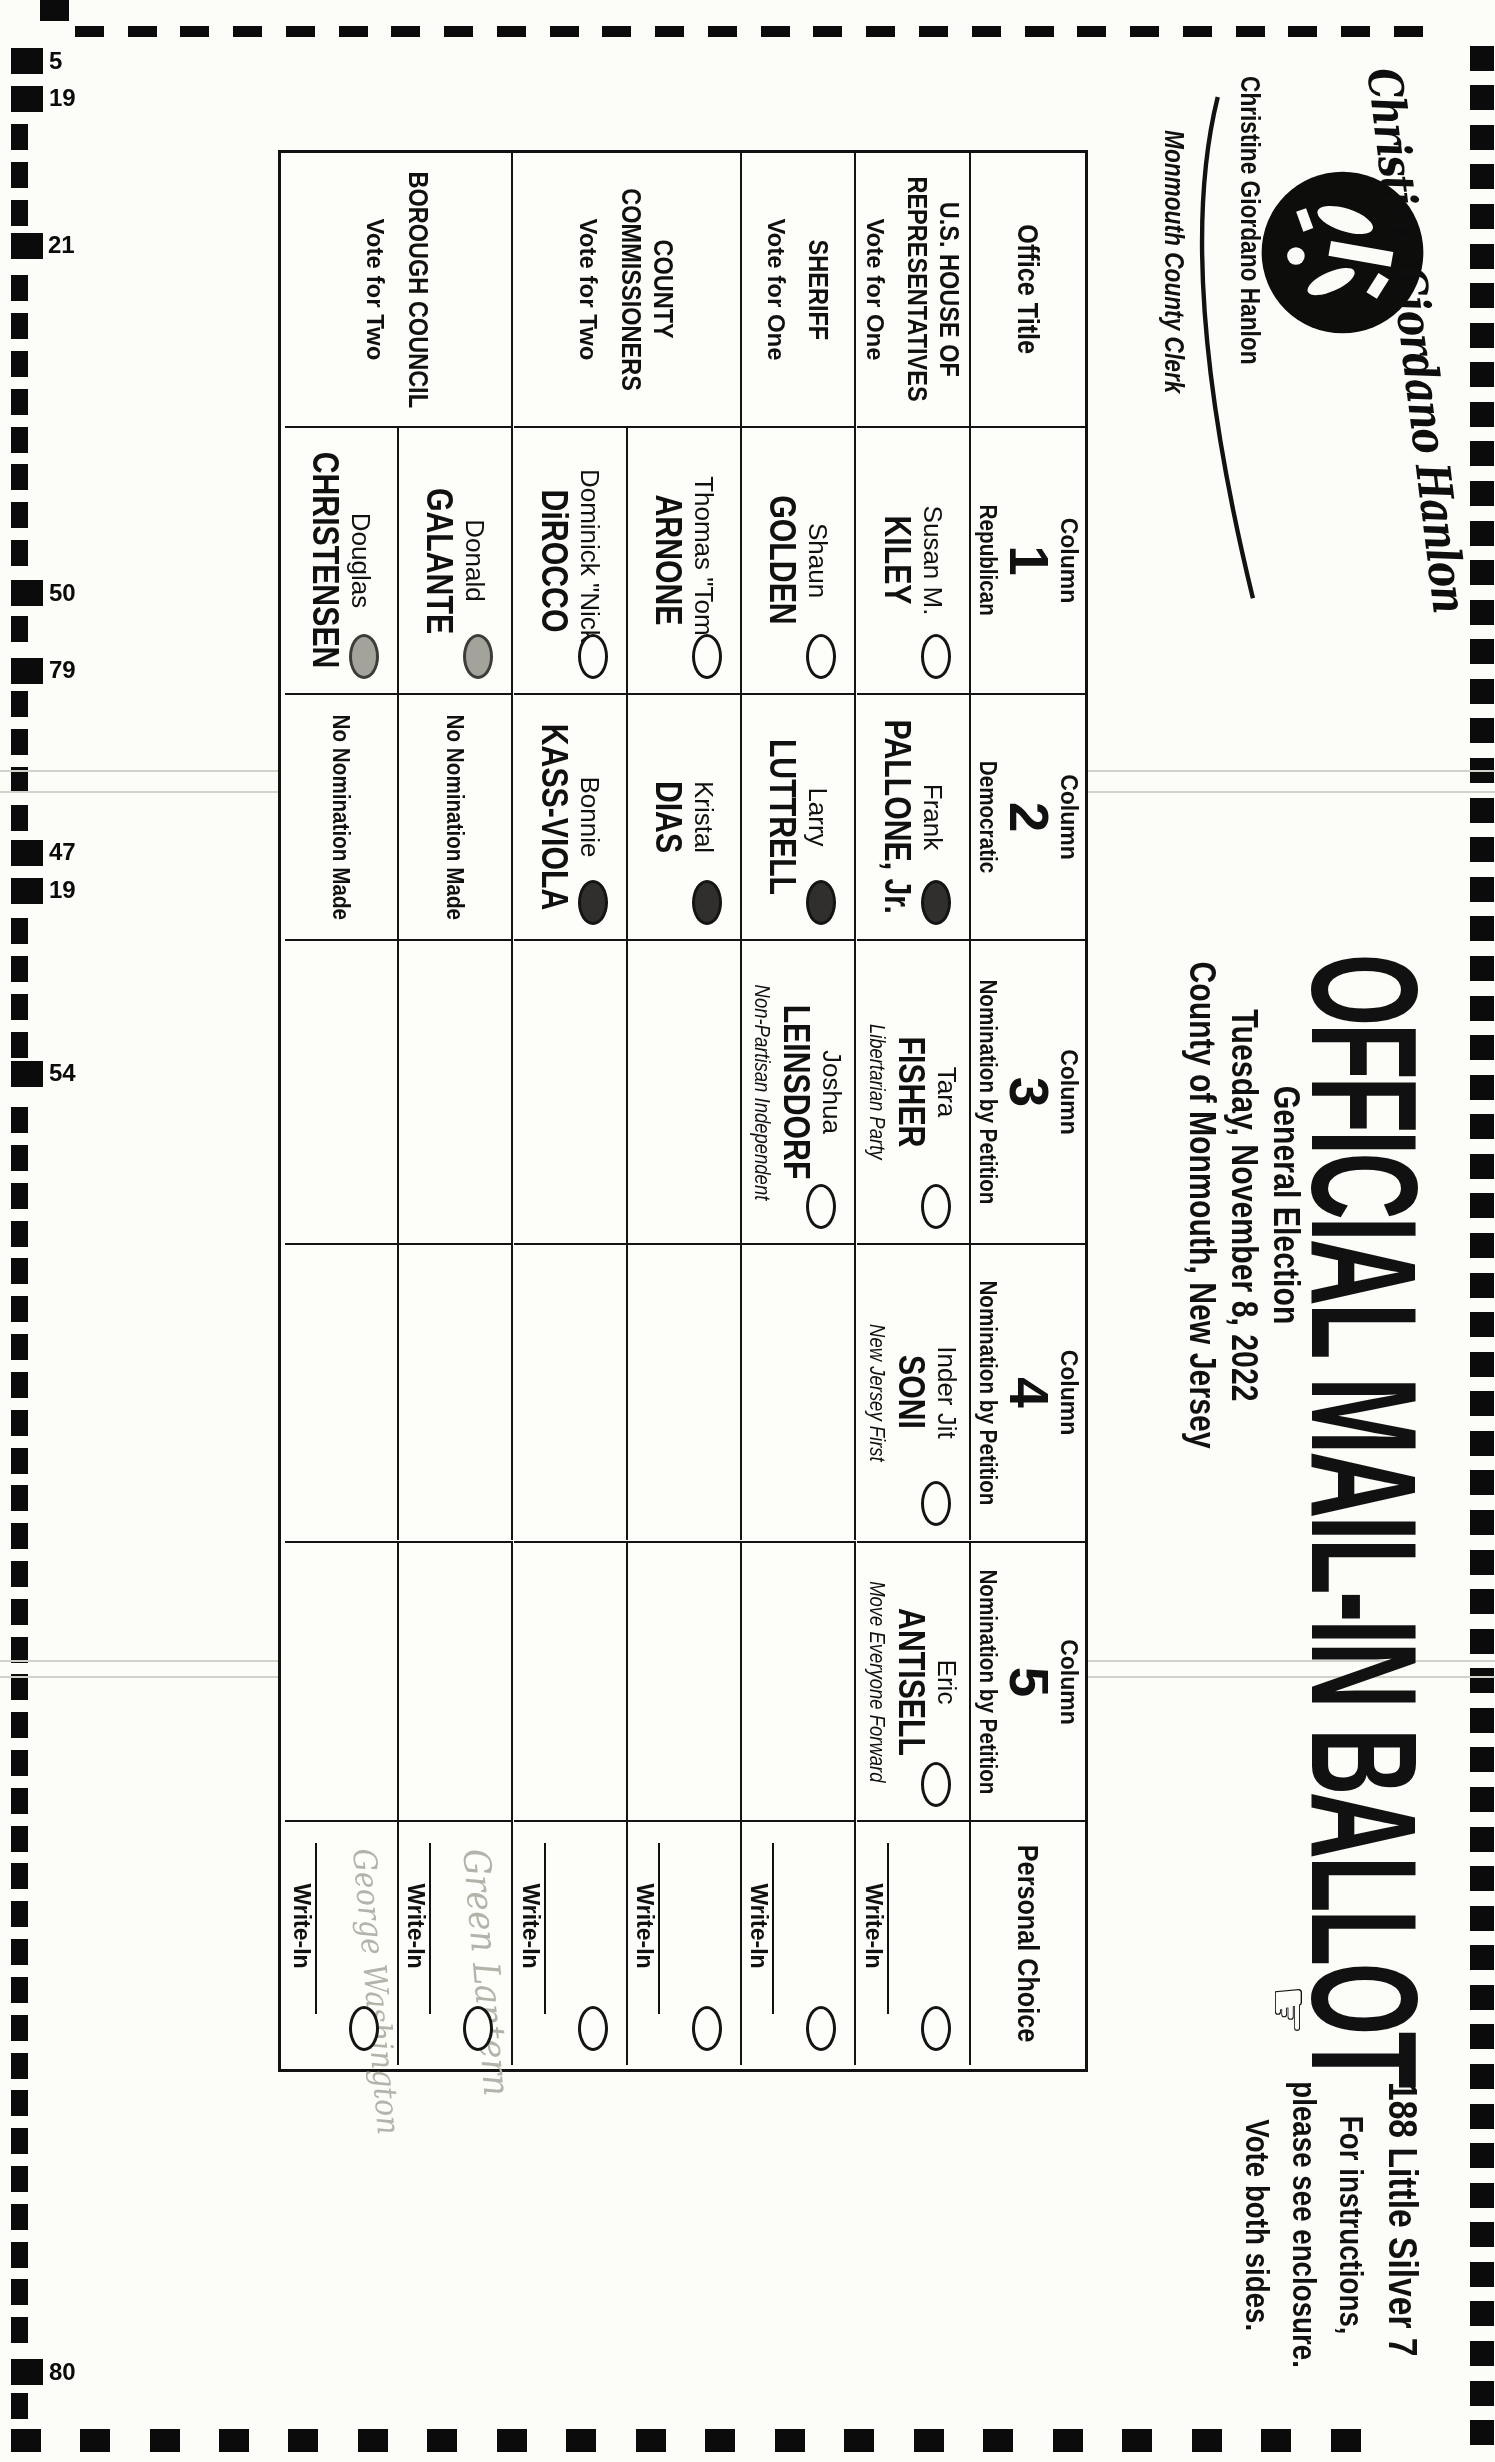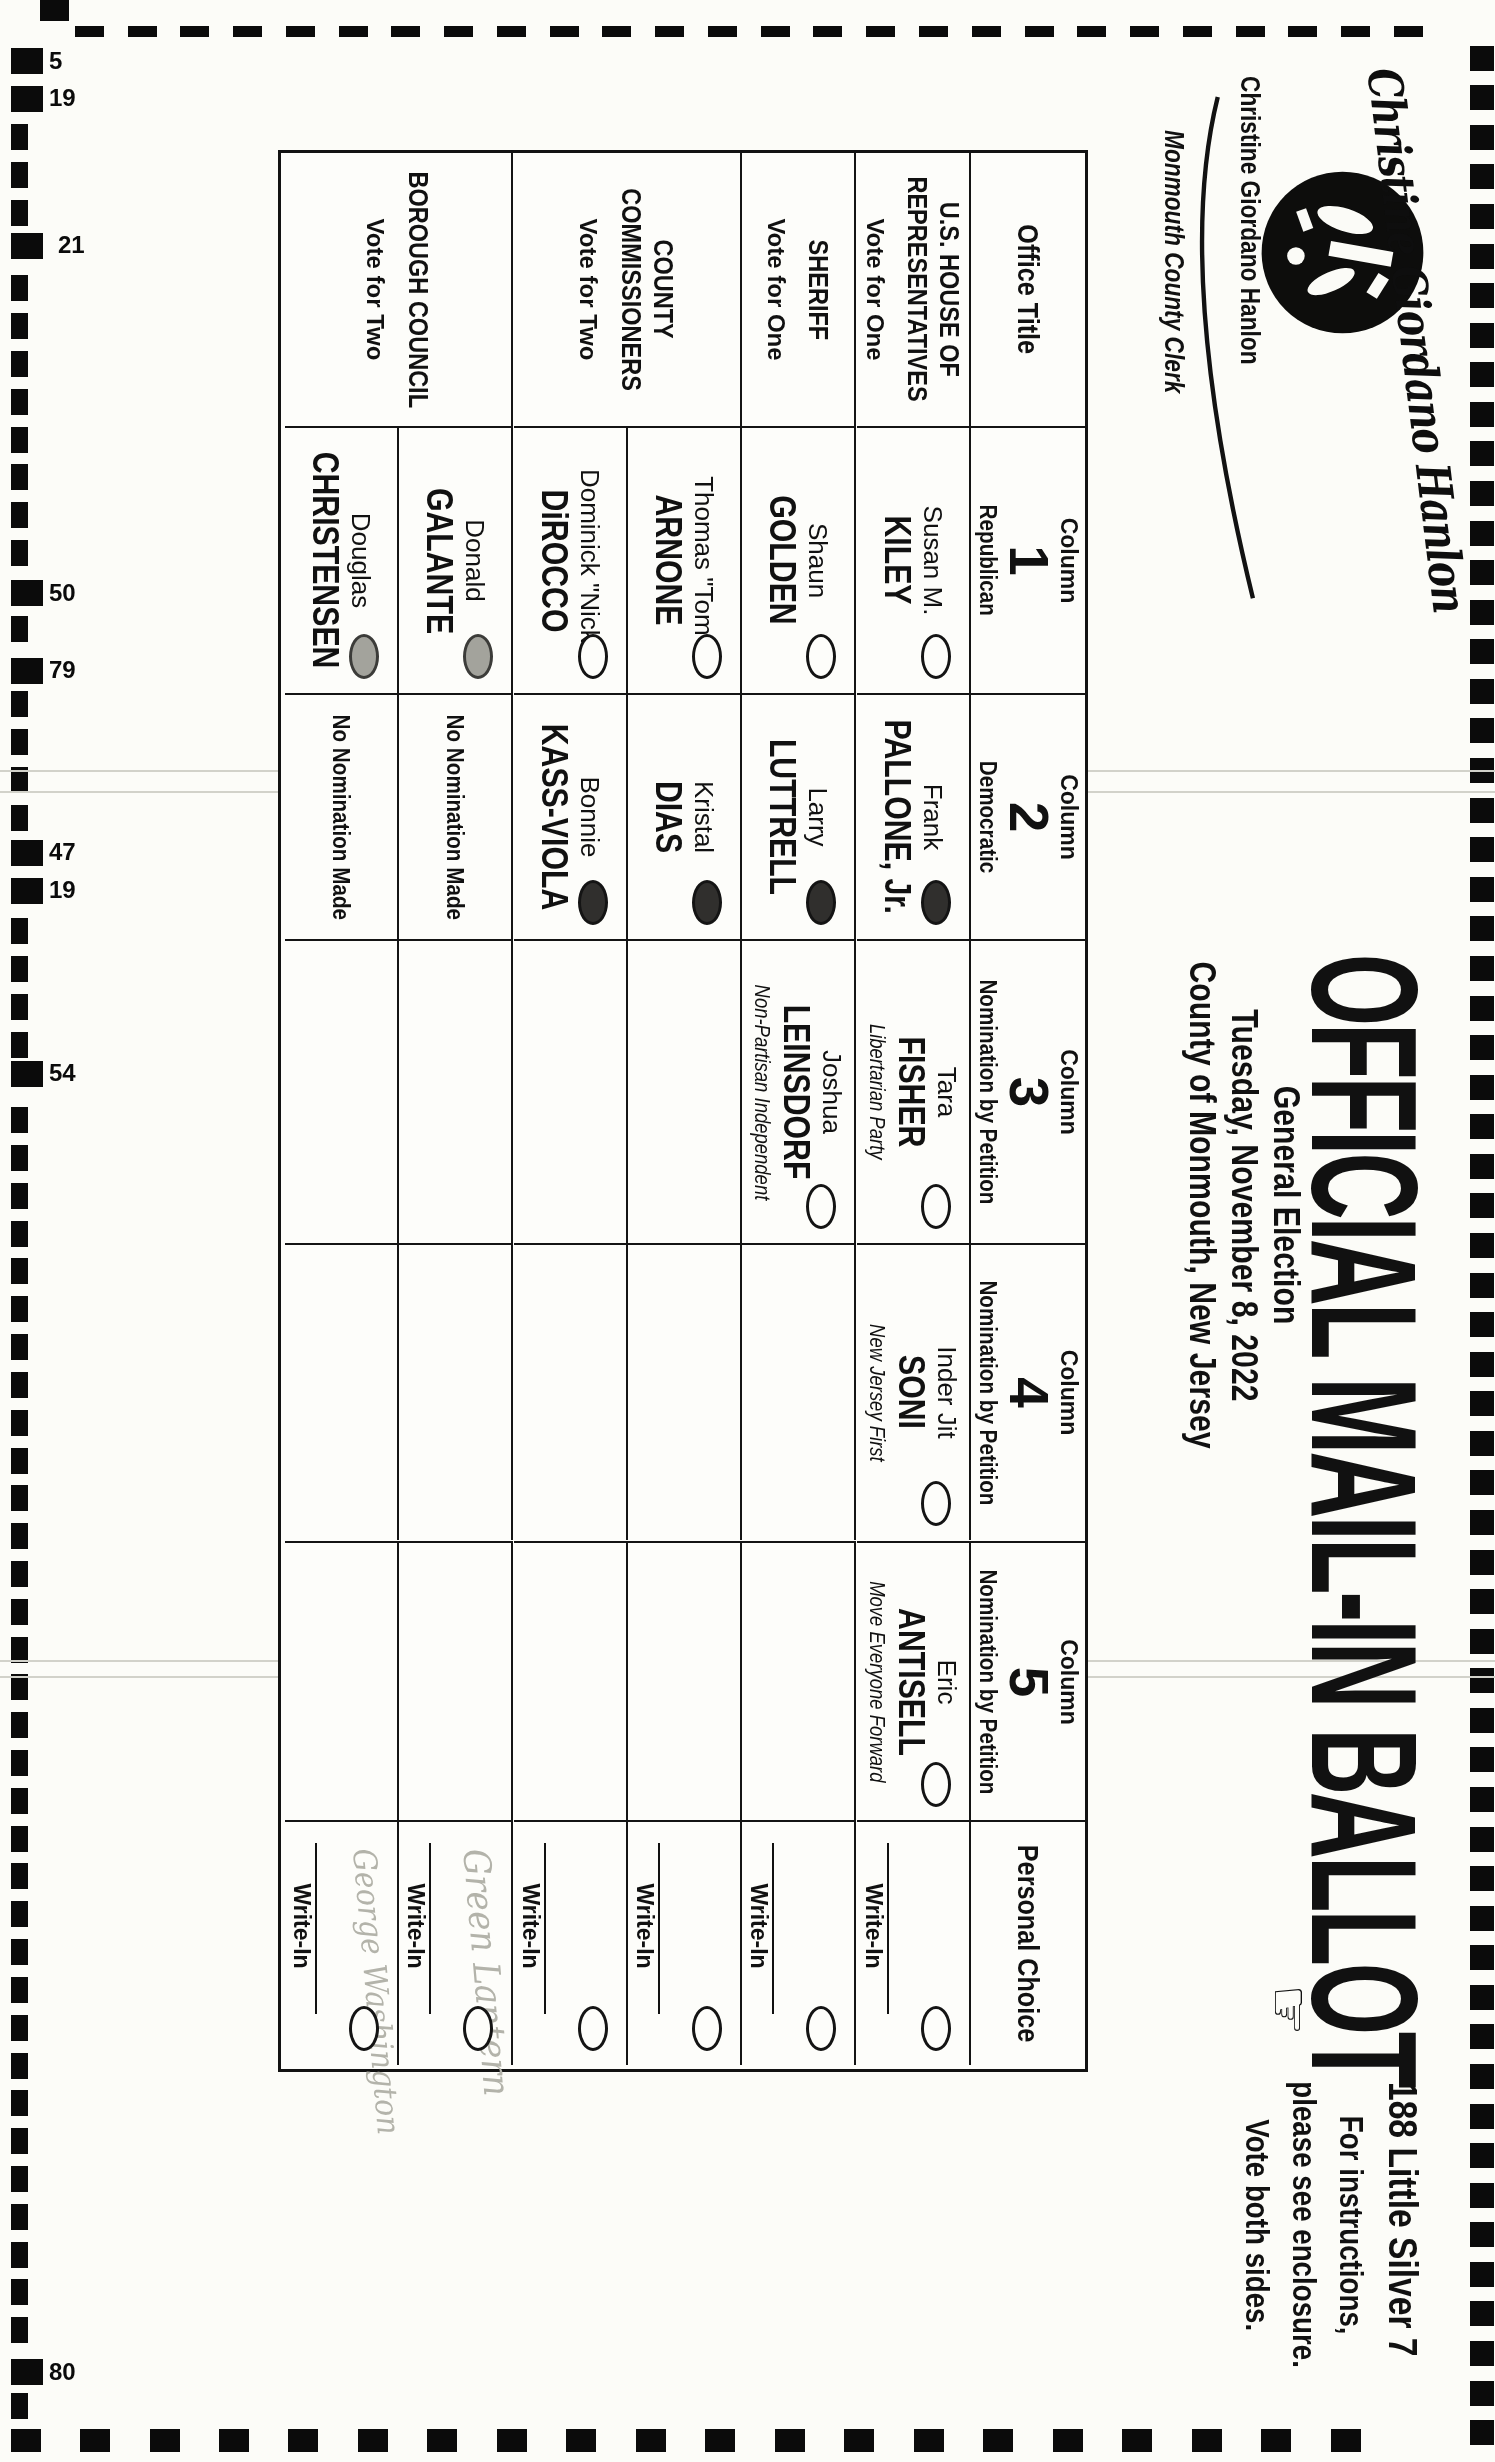--- a/index.html
+++ b/index.html
@@ -123,21 +123,21 @@
       <div class="mark" style="left: 11.4px; top: 2204px; width: 16.7px; height: 25.5px;"></div>
       <div class="mark" style="left: 11.4px; top: 2242px; width: 16.7px; height: 25.5px;"></div>
       <div class="mark" style="left: 11.4px; top: 2279px; width: 16.7px; height: 25.5px;"></div>
       <div class="mark" style="left: 11.4px; top: 2317px; width: 16.7px; height: 25.5px;"></div>
       <div class="mark" style="left: 11.4px; top: 2393px; width: 16.7px; height: 25.5px;"></div>
       <div class="mark" style="left: 10.6px; top: 48px; width: 32px; height: 26px;"></div>
       <div class="mark-num" style="left: 49px; top: 47px;">5</div>
       <div class="mark" style="left: 10.6px; top: 86px; width: 32px; height: 26px;"></div>
       <div class="mark-num" style="left: 49px; top: 84px;">19</div>
       <div class="mark" style="left: 10.6px; top: 233px; width: 32px; height: 26px;"></div>
-      <div class="mark-num" style="left: 58px; top: 231px;">21</div>
+      <div class="mark-num" style="left: 48px; top: 231px;">21</div>
       <div class="mark" style="left: 10.6px; top: 580px; width: 32px; height: 26px;"></div>
       <div class="mark-num" style="left: 49px; top: 579px;">50</div>
       <div class="mark" style="left: 10.6px; top: 658px; width: 32px; height: 26px;"></div>
       <div class="mark-num" style="left: 49px; top: 656px;">79</div>
       <div class="mark" style="left: 10.6px; top: 840px; width: 32px; height: 26px;"></div>
       <div class="mark-num" style="left: 49px; top: 838px;">47</div>
       <div class="mark" style="left: 10.6px; top: 878px; width: 32px; height: 26px;"></div>
       <div class="mark-num" style="left: 49px; top: 876px;">19</div>
       <div class="mark" style="left: 10.6px; top: 1061px; width: 32px; height: 26px;"></div>
       <div class="mark-num" style="left: 49px; top: 1059px;">54</div>

